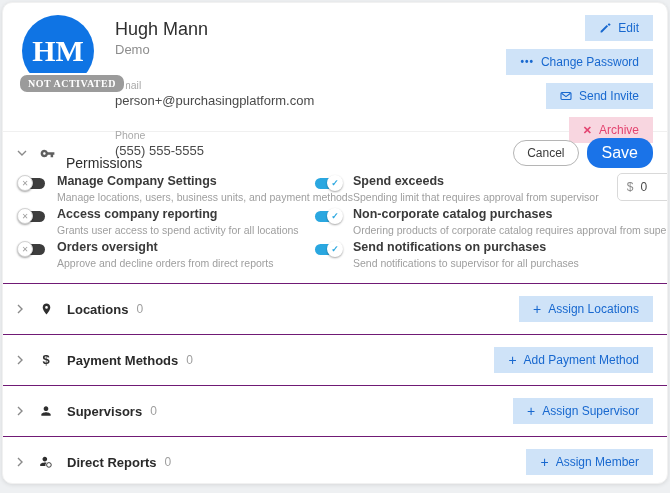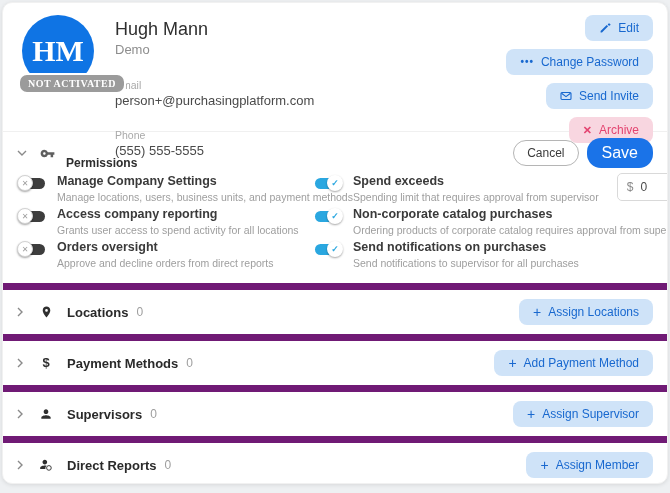--- a/index.html
+++ b/index.html
@@ -38,33 +38,33 @@
   .name { font-size:18px; line-height:22px; color:#2e2e2e; font-weight:500; }
   .role { font-size:13px; line-height:16px; color:#8d8d8d; margin-top:2px; }
   .field-label { font-size:10.5px; line-height:12px; color:#a9a9a9; margin-top:21px; }
   .field-value { font-size:13px; line-height:15px; color:#4a4a4a; margin-top:2px; }
 
   .actions { display:flex; flex-direction:column; align-items:flex-end; gap:8px; padding-top:2px; flex:none; }
   .btn-soft {
     display:inline-flex; align-items:center; gap:7px;
     background:#cfe3f8; color:#1868cf;
     font-size:12px; font-weight:500; font-family:inherit;
-    padding:6px 14px; border:none; border-radius:8px; cursor:pointer;
+    padding:6px 14px; border:none; border-radius:0; cursor:pointer;
     white-space:nowrap;
   }
   .btn-danger { background:#f8d6e0; color:#e44470; }
   .icon-12 { display:inline-flex; width:12px; height:12px; }
   .dots-icon { font-size:10px; font-weight:bold; letter-spacing:1px; line-height:12px; }
   .x-icon { font-size:11px; line-height:12px; font-weight:bold; }
 
   
   .perm-header { display:flex; align-items:center; padding:9px 14px 4px 14px; height:37px; }
   .chev-down { display:inline-flex; color:#8a8a8a; }
   .key-icon { display:inline-flex; margin-left:13px; color:#5f5f5f; }
-  .perm-title { font-size:12px; font-weight:bold; color:#2d2d2d; margin-left:11px;margin-top:20px; }
+  .perm-title { font-size:14px; font-weight:normal; color:#2d2d2d; margin-left:11px;margin-top:20px; }
   .perm-actions { margin-left:auto; display:flex; align-items:center; gap:8px; }
   .btn-cancel {
     background:#fff; border:1px solid #b5b5b5; border-radius:14px;
     padding:5px 13px; font-size:12px; color:#3a3a3a; font-family:inherit; cursor:pointer;
   }
   .btn-save {
     background:#1a73e8; border:none; border-radius:14px;
     padding:6px 15px; font-size:16px; color:#fff; font-family:inherit; cursor:pointer;
   }
 
@@ -97,21 +97,21 @@
     height:28px; width:90px; margin-left:18px; margin-top:-1px; padding:0 9px;
     background:#fff; flex:none;
   }
   .spend-prefix { color:#8a8a8a; font-size:12px; margin-right:7px; }
   .spend-box input {
     border:none; outline:none; width:50px;
     font-size:12px; color:#4a4a4a; font-family:inherit; background:transparent;
   }
 
   
-  .section { display:flex; align-items:center; height:51px; padding:0 14px; border-top:7px solid #701a75; }
+  .section { display:flex; align-items:center; height:51px; padding:0 14px; border-top:1px solid #701a75; }
   .chev-right { display:inline-flex; color:#8a8a8a; flex:none; }
   .section-icon { width:16px; margin-left:15px; display:flex; justify-content:center; color:#2f2f2f; flex:none; }
   .dollar-glyph { font-size:13px; font-weight:bold; color:#2f2f2f; line-height:14px; }
   .section-label { margin-left:13px; font-size:13px; font-weight:bold; color:#2a2a2a; white-space:nowrap; }
   .section-count { margin-left:8px; font-size:12px; color:#9e9e9e; }
   .section .btn-soft { margin-left:auto; }
   .plus-glyph { font-size:14px; font-weight:500; line-height:12px; }
 </style>
 </head>
 <body>

